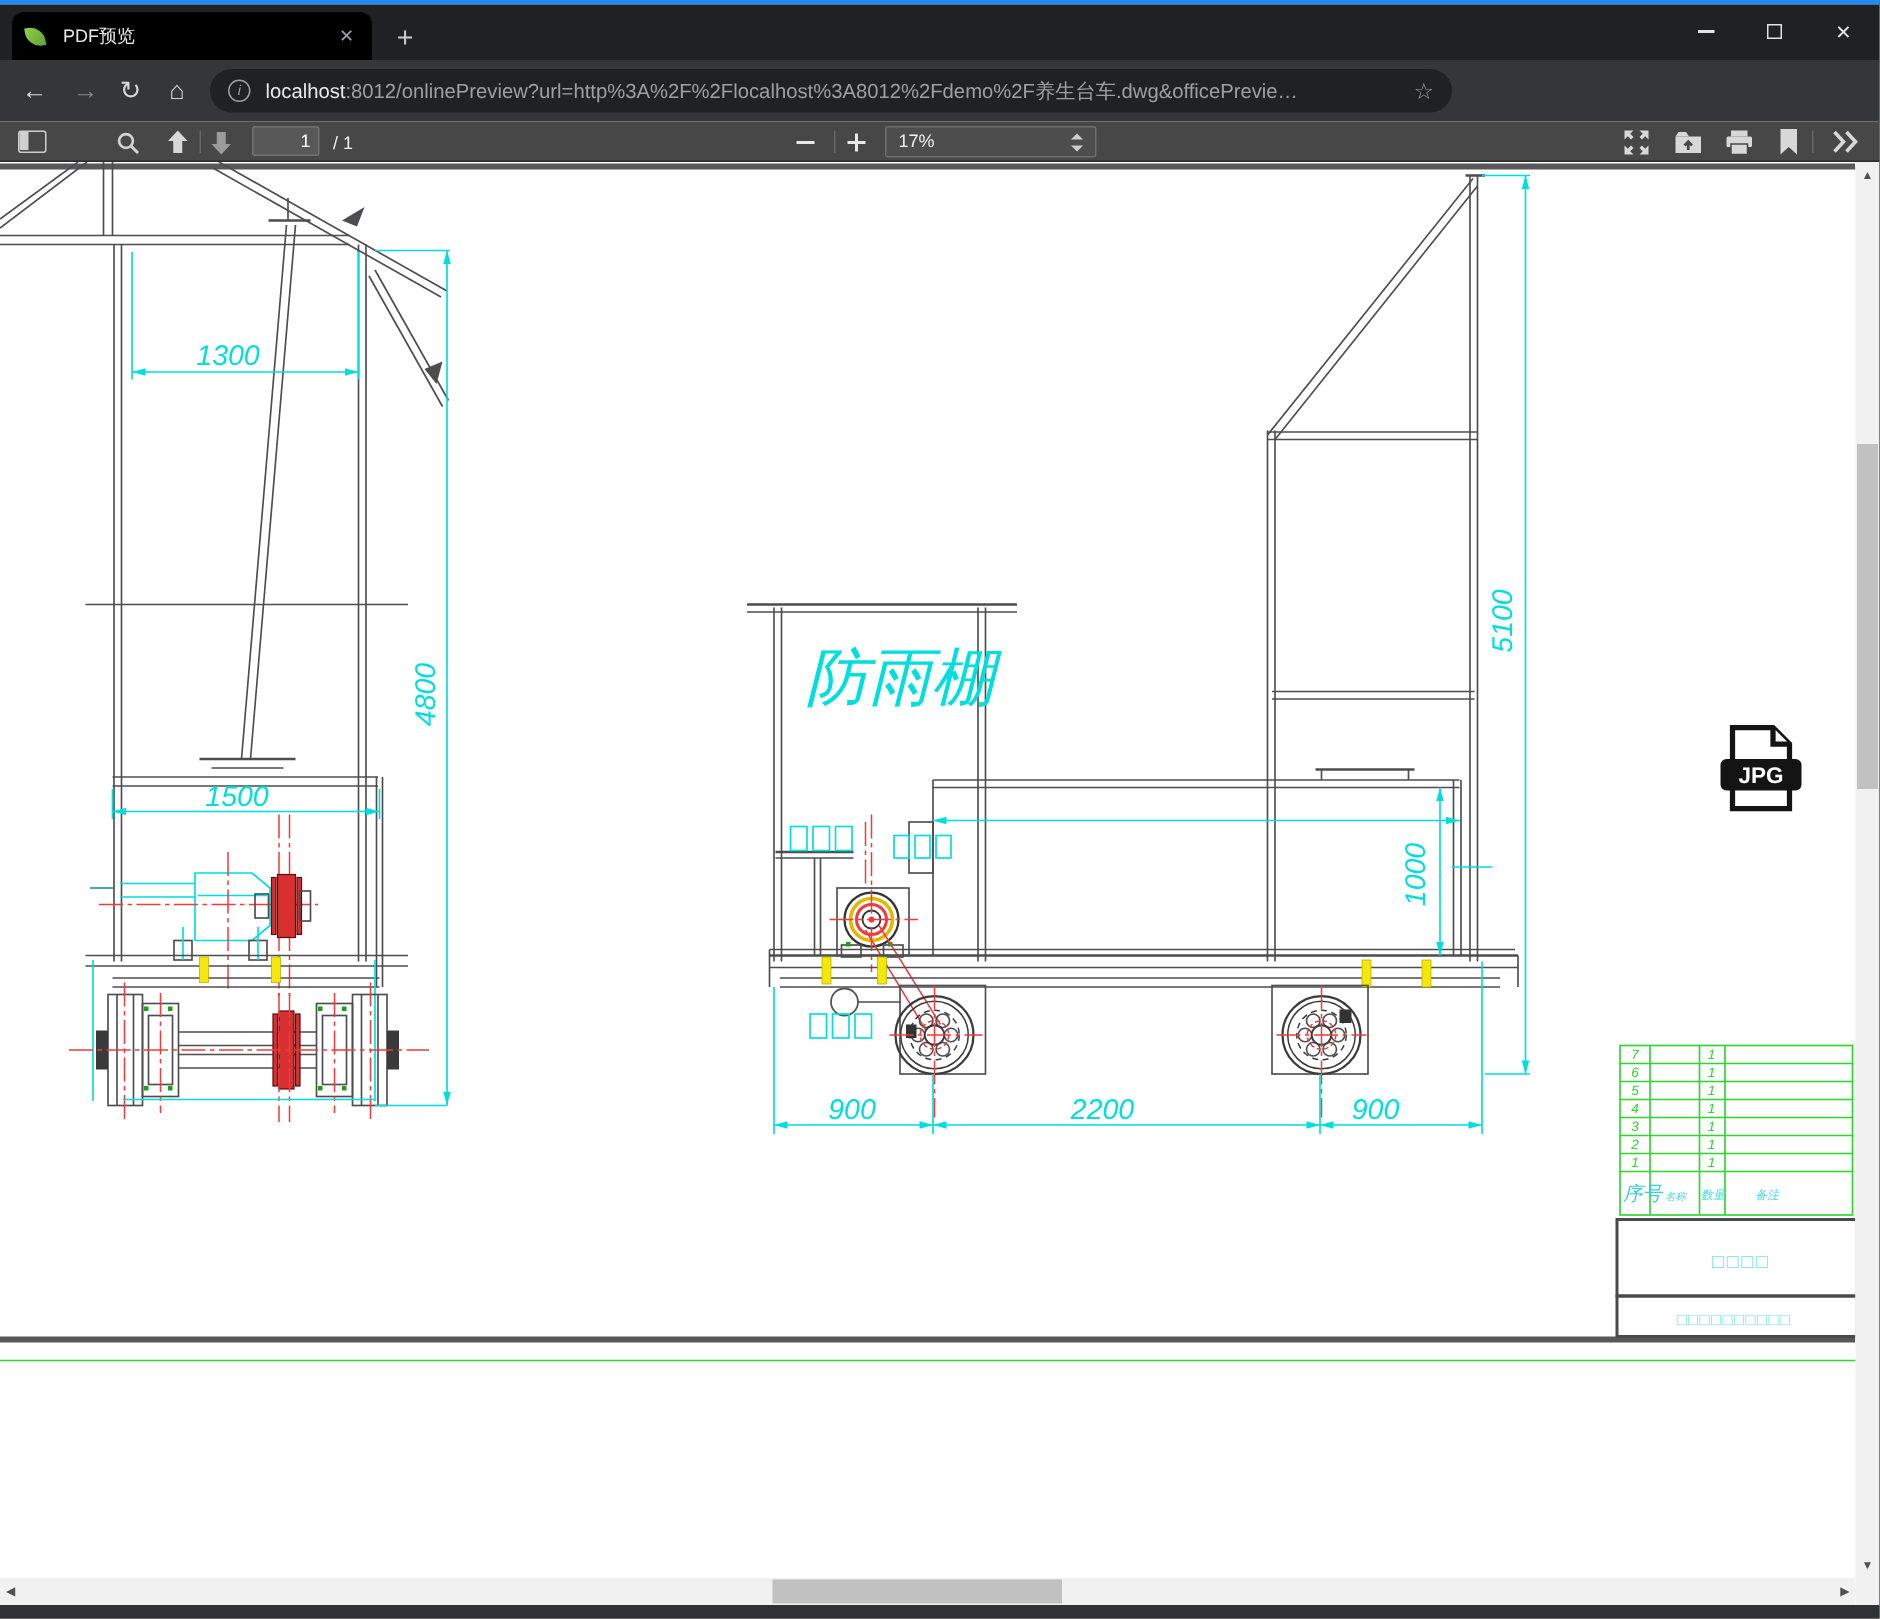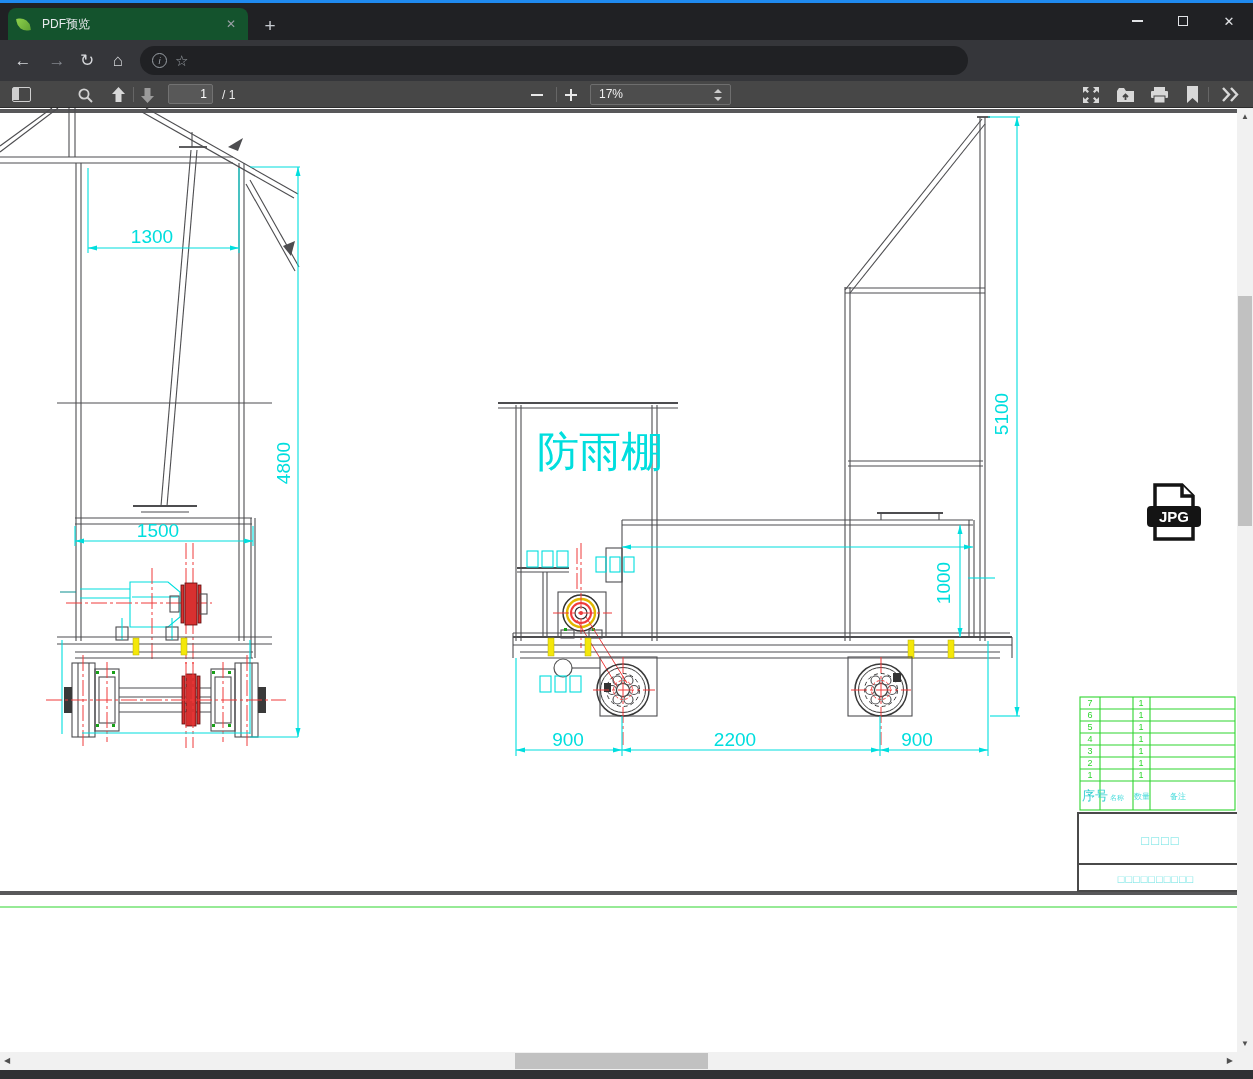--- a/index.html
+++ b/index.html
@@ -4,21 +4,21 @@
 <style>
   html,body{margin:0;padding:0;background:#000;}
   *{box-sizing:border-box;}
   .window{position:relative;width:1253px;height:1079px;background:#fff;overflow:hidden;
     font-family:"Liberation Sans",sans-serif;}
   .abs{position:absolute;}
 
   
   .accent{left:0;top:0;width:1253px;height:3px;background:#1f8af0;}
   .titlebar{left:0;top:3px;width:1253px;height:37px;background:#202124;}
-  .tab{left:8px;top:5px;width:240px;height:32px;background:#14532d;border-radius:8px 8px 0 0;
+  .tab{left:8px;top:5px;width:240px;height:32px;background:#000000;border-radius:8px 8px 0 0;
     display:flex;align-items:center;padding:0 8px;}
   .tab-title{color:#e8eaed;font-size:12px;margin-left:10px;flex:1;white-space:nowrap;overflow:hidden;}
   .leaf{width:16px;height:16px;position:relative;}
   .leaf:before{content:"";position:absolute;left:1px;top:2px;width:13px;height:13px;
     background:linear-gradient(135deg,#8ed14b,#5fa134);border-radius:0 80% 0 80%;transform:rotate(-8deg);}
   .tab-close{color:#9aa0a6;font-size:12px;width:18px;height:18px;line-height:18px;text-align:center;border-radius:50%;}
   .newtab{left:258px;top:12px;width:24px;height:24px;color:#c7cbd0;font-size:19px;line-height:22px;text-align:center;}
   .winbtn{top:0;width:46px;height:36px;display:flex;align-items:center;justify-content:center;color:#e1e3e6;}
   .mini-bar{width:11px;height:1.5px;background:#e1e3e6;}
   .maxi-box{width:10px;height:10px;border:1.2px solid #e1e3e6;}
@@ -57,21 +57,21 @@
   .vbar{background:#e8e8e8;width:2px;height:12px;top:8px;}
   .zoomsel{left:590px;top:3px;width:141px;height:21px;background:#4d4d4d;border:1px solid #6e6e6e;
     border-radius:2px;color:#f0f0f0;font-size:12px;line-height:19px;padding-left:8px;}
   .selarrows{position:absolute;right:8px;top:3px;width:8px;height:14px;}
   .selarrows:before{content:"";position:absolute;left:0;top:1px;border-left:4px solid transparent;
     border-right:4px solid transparent;border-bottom:4px solid #ccc;}
   .selarrows:after{content:"";position:absolute;left:0;bottom:1px;border-left:4px solid transparent;
     border-right:4px solid transparent;border-top:4px solid #ccc;}
 
   
-  .content{left:0;top:108px;width:1237px;height:944px;background:#fff;overflow:hidden;}
+  .content{left:0;top:108px;width:1237px;height:944px;background:#fff;overflow:hidden;font-style:italic;}
   .vsb{left:1237px;top:108px;width:16px;height:944px;background:#f1f1f1;}
   .vthumb{left:1238px;top:296px;width:14px;height:230px;background:#c1c1c1;}
   .hsb{left:0;top:1052px;width:1237px;height:18px;background:#f1f1f1;}
   .hthumb{left:515px;top:1053px;width:193px;height:16px;background:#c1c1c1;}
   .corner{left:1237px;top:1052px;width:16px;height:18px;background:#f1f1f1;}
   .sarrow{color:#505050;font-size:8px;text-align:center;}
   .bottomstrip{left:0;top:1070px;width:1253px;height:9px;background:#303134;}
 
   
   .jpgbtn{left:1146px;top:482px;width:56px;height:60px;}
@@ -114,20 +114,21 @@
     <div class="abs winbtn close-x" style="left:1206px">✕</div>
   </div>
 
   <div class="abs btoolbar">
     <div class="abs navic" style="left:11px">←</div>
     <div class="abs navic dim" style="left:45px">→</div>
     <div class="abs navic" style="left:75px">↻</div>
     <div class="abs navic" style="left:106px">⌂</div>
     <div class="abs omnibox">
       <span class="info-i">i</span>
+      <span class="url"><b>localhost</b><span>:8012/onlinePreview?url=http%3A%2F%2Flocalhost%3A8012%2Fdemo%2F养生台车.dwg&amp;officePrevie…</span></span>
       <span class="star">☆</span>
     </div>
 
     <div class="abs ext" style="left:980px;background:#12a012;color:#fff;border-radius:4px 4px 7px 7px;font-weight:bold;">T</div>
     <div class="abs ext" style="left:1012px;background:#f4f6f8;color:#3b78e7;font-weight:bold;">G<span style="position:absolute;right:1px;bottom:-1px;font-size:8px;color:#7d8690;">文</span></div>
     <div class="abs ext" style="left:1043px;width:20px;height:20px;border:5px solid #7c93b5;border-radius:50%;background:#fff;"></div>
     <div class="abs ext" style="left:1073px;background:#fbf4f2;">
       <svg width="21" height="21" viewBox="0 0 21 21">
           <circle cx="10" cy="7" r="3" fill="none" stroke="#e04e2f" stroke-width="1.6"></circle>
           <path d="M4 17c1-4 11-4 12 0" fill="none" stroke="#e04e2f" stroke-width="1.6"></path>

